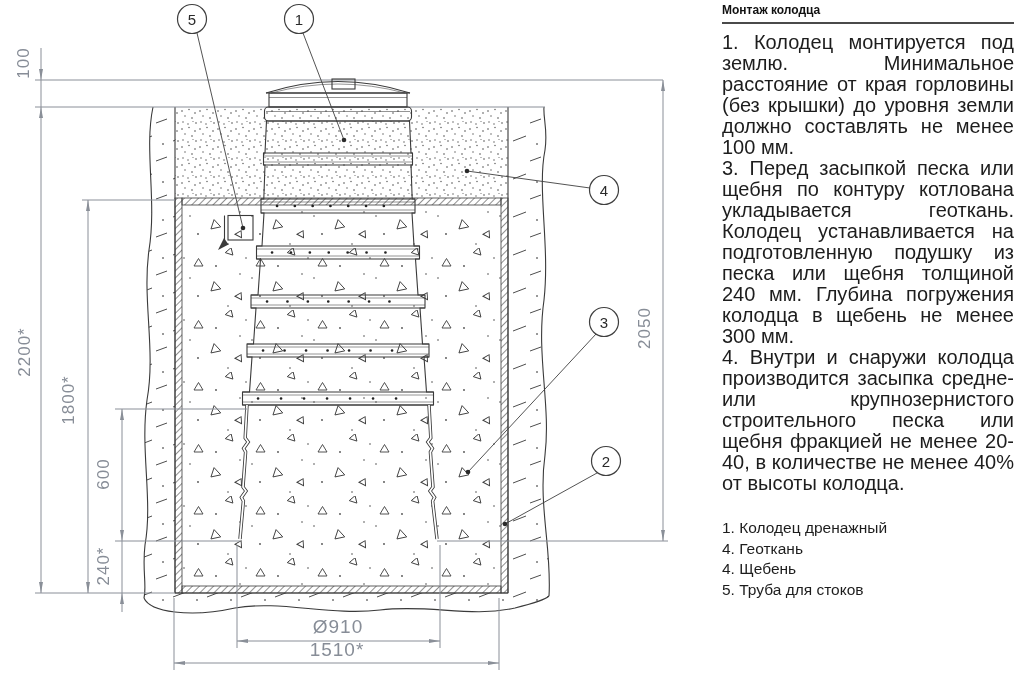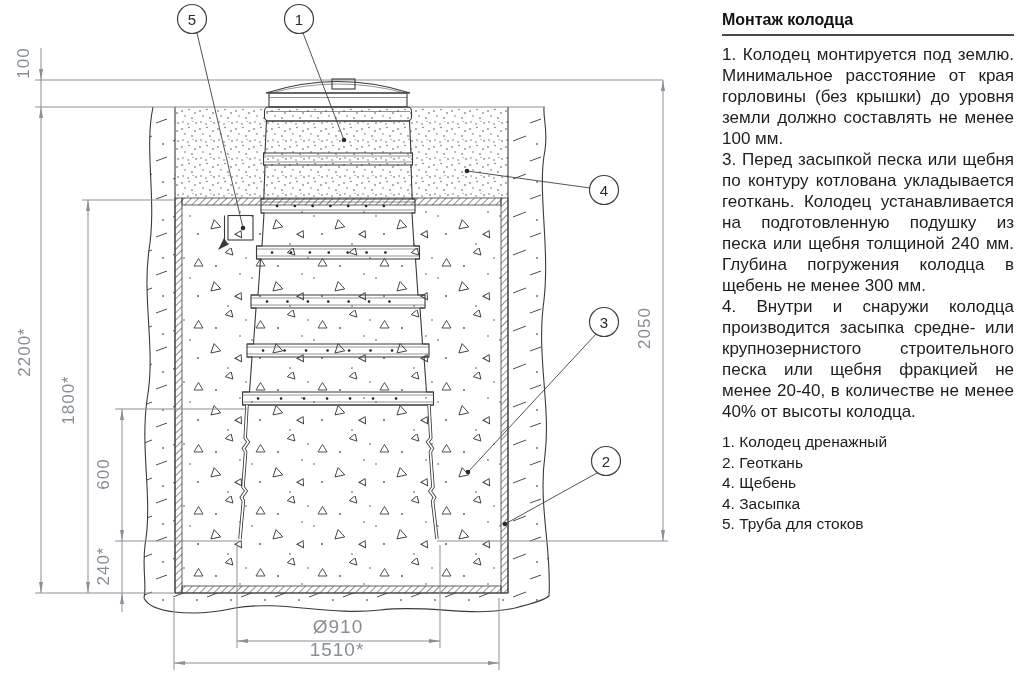--- a/index.html
+++ b/index.html
@@ -2,26 +2,26 @@
 <html><head>
 <meta charset="utf-8">
 <style>
   html,body{margin:0;padding:0;background:#fff;}
   body{width:1024px;height:678px;position:relative;overflow:hidden;
        font-family:"Liberation Sans",sans-serif;}
   #stage{position:absolute;left:0;top:0;width:1024px;height:678px;}
   svg{position:absolute;left:0;top:0;}
   .panel{position:absolute;left:700px;top:0;width:324px;height:678px;
          box-sizing:border-box;padding:0 10px 0 22px;color:#1d1d1d;}
-  .panel h2{font-size:16px;font-weight:bold;margin:0;padding:11px 0 5px;
+  .panel h2{font-size:12px;font-weight:bold;margin:0;padding:3px 0 5px;
             border-bottom:2px solid #4a4a4a;color:#111;}
   .panel h2.second{margin-top:26px;}
   .instructions{margin-top:8px;}
-  .instructions p{margin:0;font-size:17px;line-height:21px;text-align:justify;}
-  ul.legend{list-style:none;margin:10px 0 0;padding:0;}
+  .instructions p{margin:0;font-size:20px;line-height:21px;text-align:justify;}
+  ul.legend{list-style:none;margin:24px 0 0;padding:0;}
   ul.legend li{font-size:15.5px;line-height:20.6px;}
   .dimtxt{fill:#878d97;font-size:17px;letter-spacing:1px;}
   .dimtxt.big{font-size:19px;}
   .dim{stroke:#8a8f98;stroke-width:1;fill:none;}
   .dimarrow{fill:#8a8f98;stroke:none;}
   .draw{stroke:#3a3a3a;stroke-width:1.1;fill:none;}
   .thin{stroke:#3a3a3a;stroke-width:.55;fill:none;}
   .callout{stroke:#3f3f3f;stroke-width:1.2;fill:#fff;}
   .callnum{fill:#2a2a2a;font-size:15px;}
   .leader{stroke:#3f3f3f;stroke-width:.9;fill:none;}
@@ -264,20 +264,19 @@
 
 <div class="panel">
   <h2>Монтаж колодца</h2>
   <div class="instructions">
     <p>1. Колодец монтируется под землю. Минимальное расстояние от края горловины (без крышки) до уровня земли должно составлять не менее 100 мм.</p>
     <p>3. Перед засыпкой песка или щебня по контуру котлована укладывается геоткань. Колодец устанавливается на подготовленную подушку из песка или щебня толщиной 240 мм. Глубина погружения колодца в щебень не менее 300 мм.</p>
     <p>4. Внутри и снаружи колодца производится засыпка средне- или крупнозернистого строительного песка или щебня фракцией не менее 20-40, в количестве не менее 40% от высоты колодца.</p>
   </div>
   <ul class="legend">
     <li>1. Колодец дренажный</li>
-    <li>2. Геоткань</li>
+    <li>4. Геоткань</li>
     <li>4. Щебень</li>
-    <li>4. Засыпка</li>
     <li>5. Труба для стоков</li>
   </ul>
 </div>
 
 </div>
 
 </body></html>

